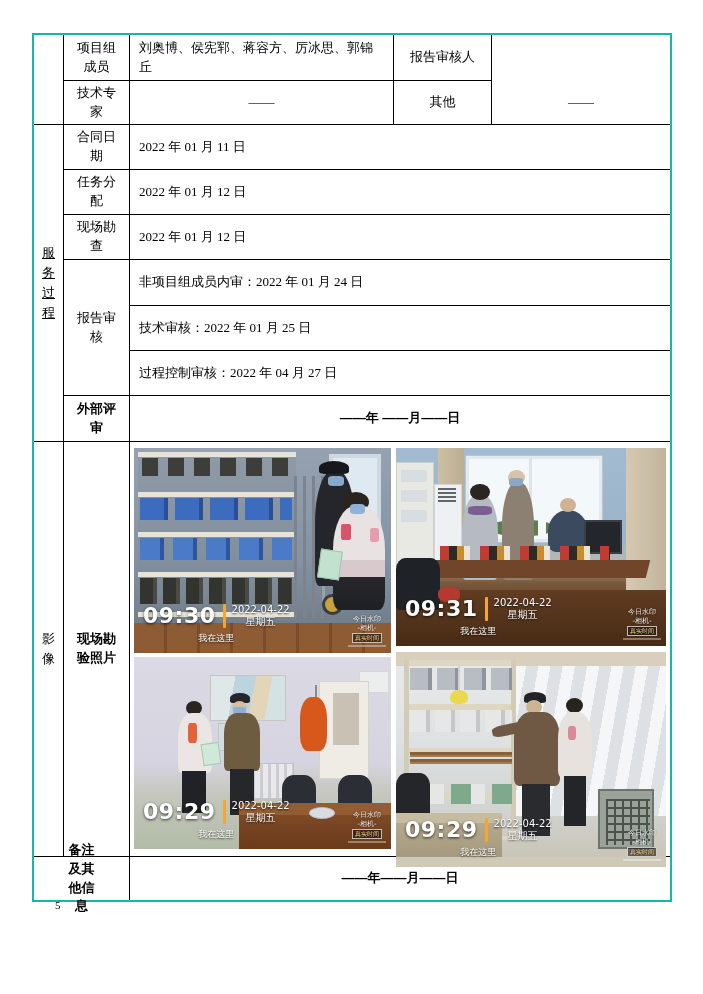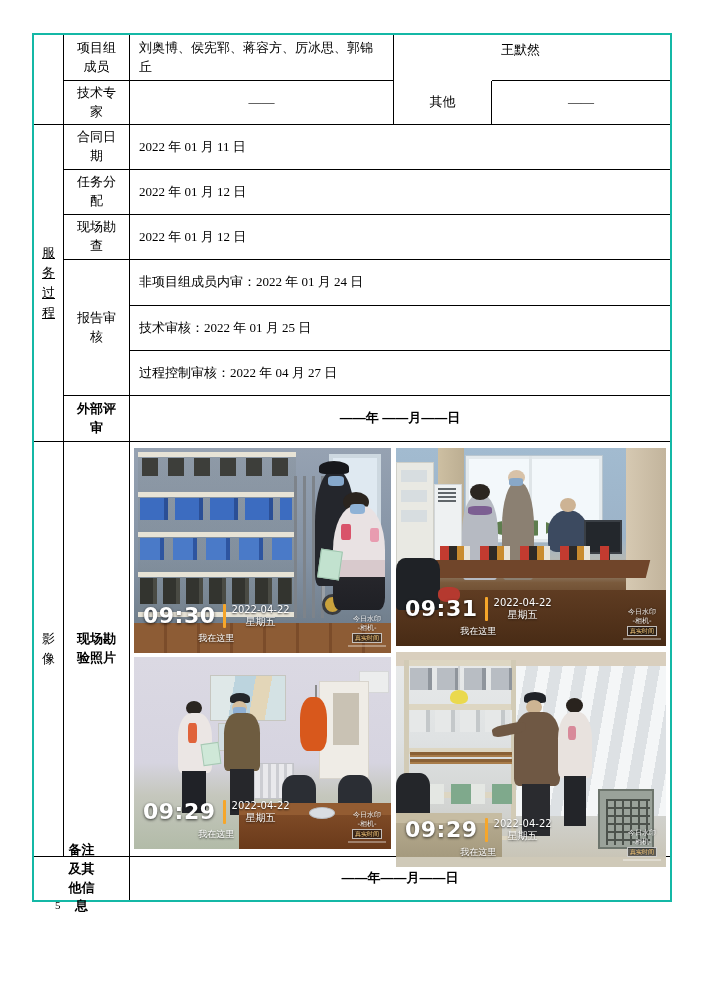--- a/index.html
+++ b/index.html
@@ -43,21 +43,21 @@
 </head>
 <body>
 
 <div class="page">
   <div class="tbl">
 
     <div class="c" style="grid-column:1;grid-row:1/span 2;"></div>
 
     <div class="c lbl" style="grid-column:2;grid-row:1;">项目组成员</div>
     <div class="c left" style="grid-column:3;grid-row:1;">刘奥博、侯宪郓、蒋容方、厉冰思、郭锦丘</div>
-    <div class="c left noR" style="grid-column:5;grid-row:1;align-items:flex-start;padding-top:6px;">王默然</div>
+    <div class="c" style="grid-column:4;grid-row:1;">报告审核人</div>
 
     <div class="c lbl" style="grid-column:2;grid-row:2;">技术专家</div>
     <div class="c" style="grid-column:3;grid-row:2;">——</div>
     <div class="c" style="grid-column:4;grid-row:2;">其他</div>
     <div class="c noR" style="grid-column:5;grid-row:2;">——</div>
 
     <div class="c" style="grid-column:1;grid-row:3/span 7;text-decoration:underline;">
       <div class="vert">服务过程</div>
     </div>
 

